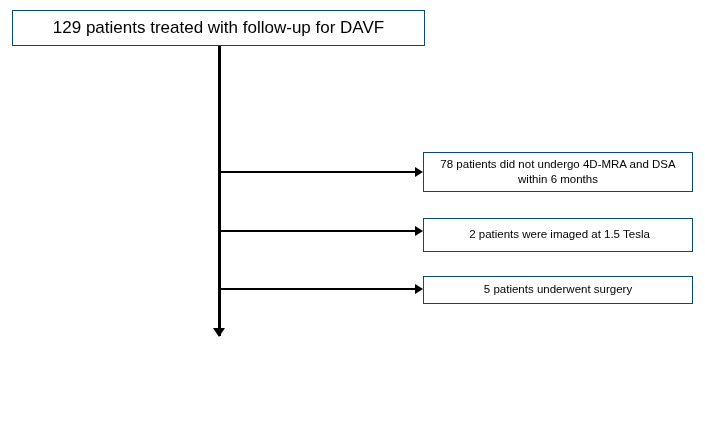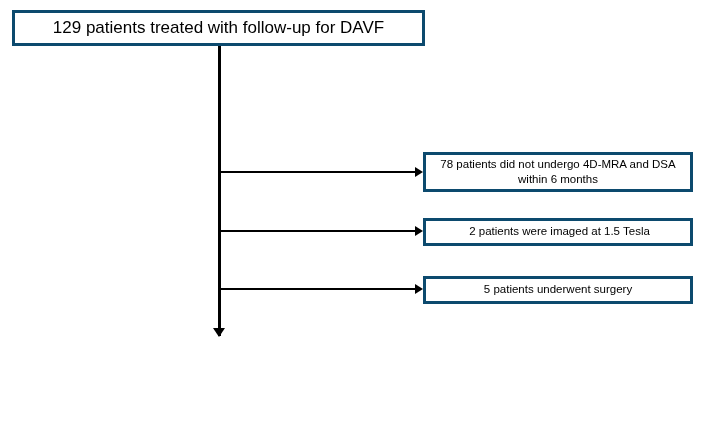--- a/index.html
+++ b/index.html
@@ -16,21 +16,21 @@
     position: relative;
     width: 705px;
     height: 423px;
     background: #ffffff;
     overflow: hidden;
   }
   .node-box {
     position: absolute;
     box-sizing: border-box;
     background: #ffffff;
-    border: 3px solid #0c4a6e;
+    border: 1px solid #0c4a6e;
     display: flex;
     align-items: center;
     justify-content: center;
     text-align: center;
     line-height: 1.32;
   }
   .node-box.left-align {
     justify-content: flex-start;
     text-align: center;
   }
@@ -66,21 +66,21 @@
   #box-excl-1 {
     left: 423px;
     top: 152px;
     width: 270px;
     height: 40px;
   }
   #box-excl-2 {
     left: 423px;
     top: 218px;
     width: 270px;
-    height: 28px;
+    height: 34px;
     padding-left: 11px;
   }
   #box-excl-3 {
     left: 423px;
     top: 276px;
     width: 270px;
     height: 28px;
   }
 
   

